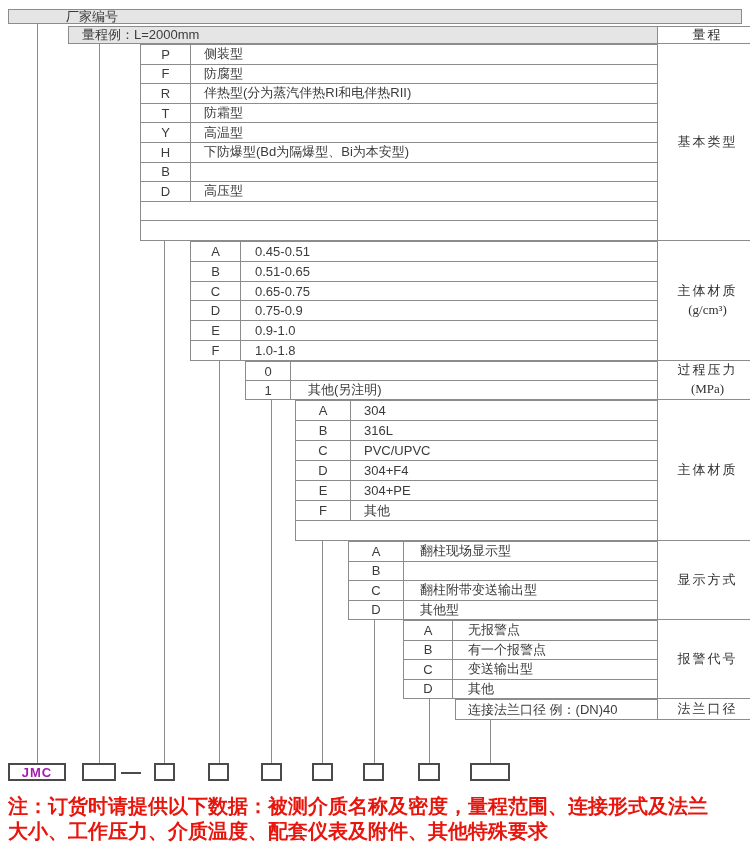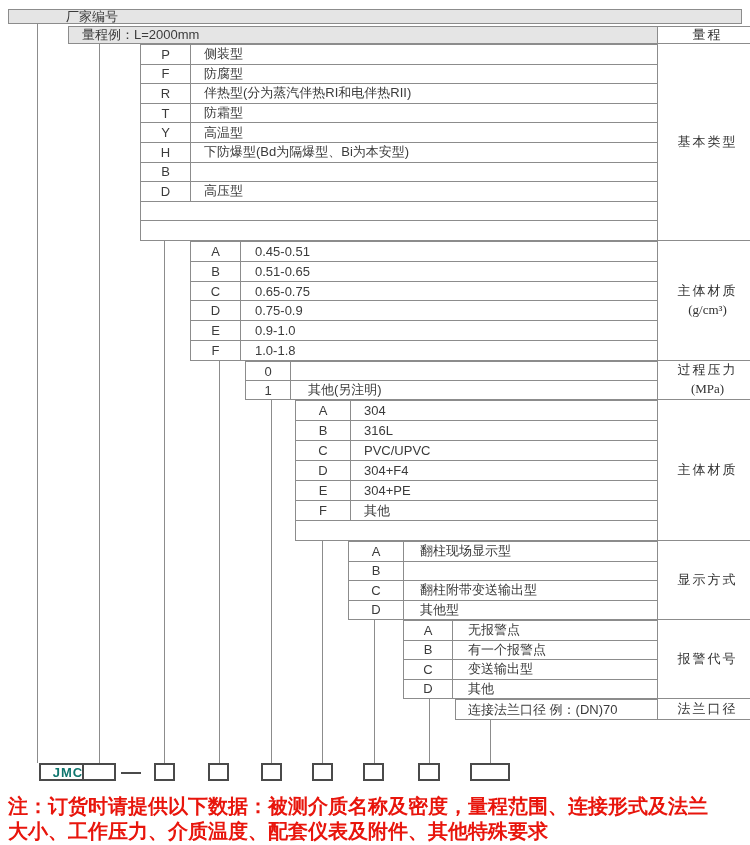--- a/index.html
+++ b/index.html
@@ -28,21 +28,21 @@
          font-family:"Liberation Serif","DejaVu Serif",serif;font-size:13px;color:var(--label);
          letter-spacing:2px;text-align:center;line-height:1.45;}
   .scell:first-child{border-top:1px solid var(--line);}
   .scell div:empty{display:none;}
   .scell .sub{letter-spacing:0;}
   
   .vline{position:absolute;width:1px;background:var(--line);}
   
   .codebox{position:absolute;top:763px;height:18px;box-sizing:border-box;border:2px solid var(--box);
            background:#fff;display:flex;align-items:center;justify-content:center;}
-  .codebox.jmc{font-size:13px;font-weight:bold;color:#0f766e;letter-spacing:1px;margin-left:31px;}
+  .codebox.jmc{font-size:13px;font-weight:bold;color:#a21caf;letter-spacing:1px;}
   .dash{position:absolute;left:120px;top:762px;width:22px;height:18px;display:flex;align-items:center;
         justify-content:center;font-size:20px;font-weight:bold;color:var(--box);}
   
   .note{position:absolute;left:8px;top:794px;color:var(--red);font-weight:bold;font-size:20px;
         line-height:25px;white-space:nowrap;}
 </style>
 </head>
 <body>
 
 <div class="canvas">
@@ -193,21 +193,21 @@
         <div class="val" style="padding-left:15px">变送输出型</div>
       </div>
     <div class="row">
         <div class="key" style="width:49px">D</div>
         <div class="val" style="padding-left:15px">其他</div>
       </div>
   </div>
 
   <div class="tbl" style="left:455px;top:699px;width:202px;height:21px;">
     <div class="row">
-        <div class="val" style="padding-left:12px">连接法兰口径 例：(DN)70</div>
+        <div class="val" style="padding-left:12px">连接法兰口径 例：(DN)40</div>
       </div>
   </div>
 
   <div class="sidecol">
     <div class="scell" style="height:18px">
         <div>量程</div>
       </div>
     <div class="scell" style="height:197px">
         <div>基本类型</div>
       </div>

